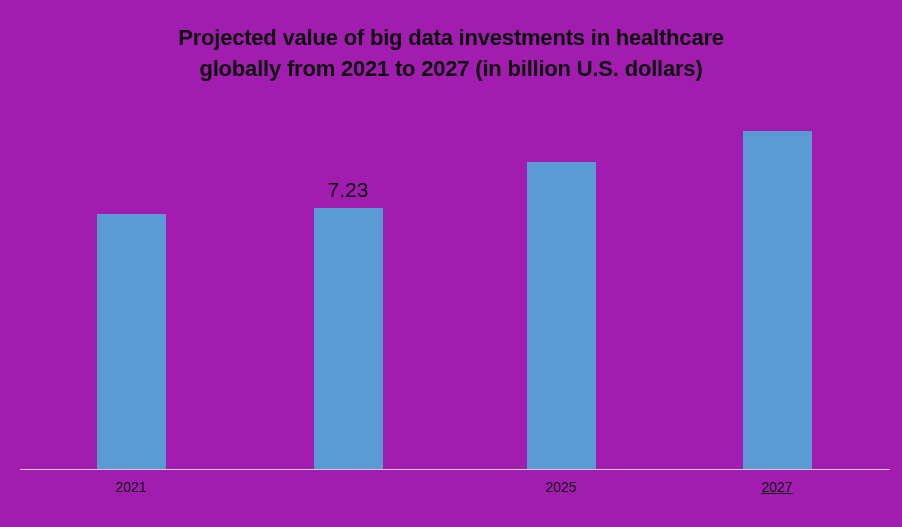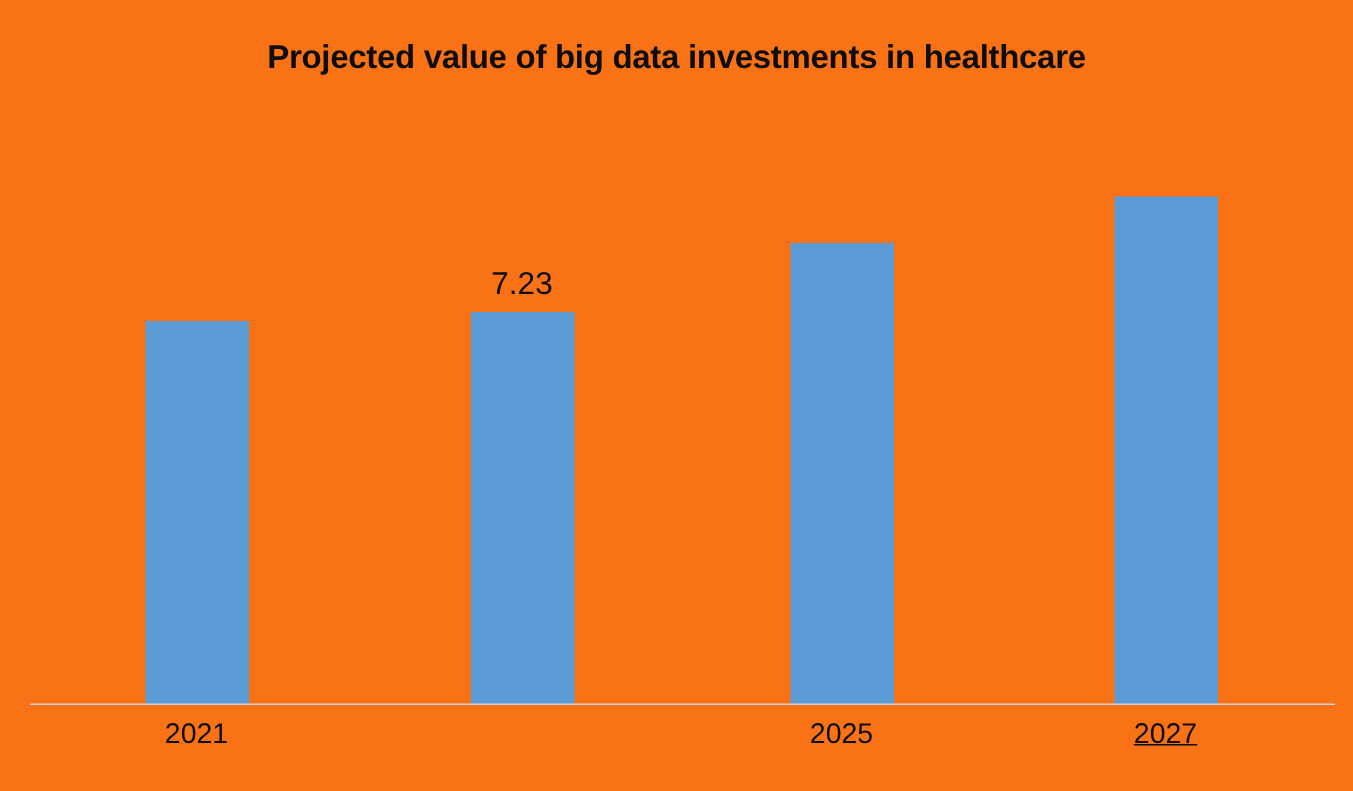--- a/index.html
+++ b/index.html
@@ -11,21 +11,21 @@
     width: 902px;
     height: 527px;
     font-family: "Liberation Sans", sans-serif;
     color: #0d0d0d;
     overflow: hidden;
   }
   .chart-figure {
     position: relative;
     width: 902px;
     height: 527px;
-    background: #f97316;
+    background: #a21caf;
   }
 
   
   .chart-title {
     position: absolute;
     top: 22px;
     left: 0;
     width: 902px;
     text-align: center;
     font-size: 22px;
@@ -94,33 +94,34 @@
     top: 479px;
     width: 902px;
     height: 40px;
   }
   .cat-label {
     position: absolute;
     top: 0;
     width: 160px;
     margin-left: -80px;
     text-align: center;
-    font-size: 19px;
+    font-size: 14px;
     font-weight: normal;
     color: #0d0d0d;
     white-space: nowrap;
   }
 </style>
 </head>
 <body style="background: rgb(255, 255, 255);">
 
 <div class="chart-figure">
 
   <div class="chart-title">
     <span class="title-line">Projected value of big data investments in healthcare</span>
+    <span class="title-line">globally from 2021 to 2027 (in billion U.S. dollars)</span>
   </div>
 
   <div class="plot-area">
 
     <div class="bars-layer">
 
       <div class="bar-group" style="left:131px;">
         <div class="bar" style="height: 256px; background: rgb(91, 155, 213);"></div>
         <div class="bar-label" style="bottom:262px;"></div>
       </div>

